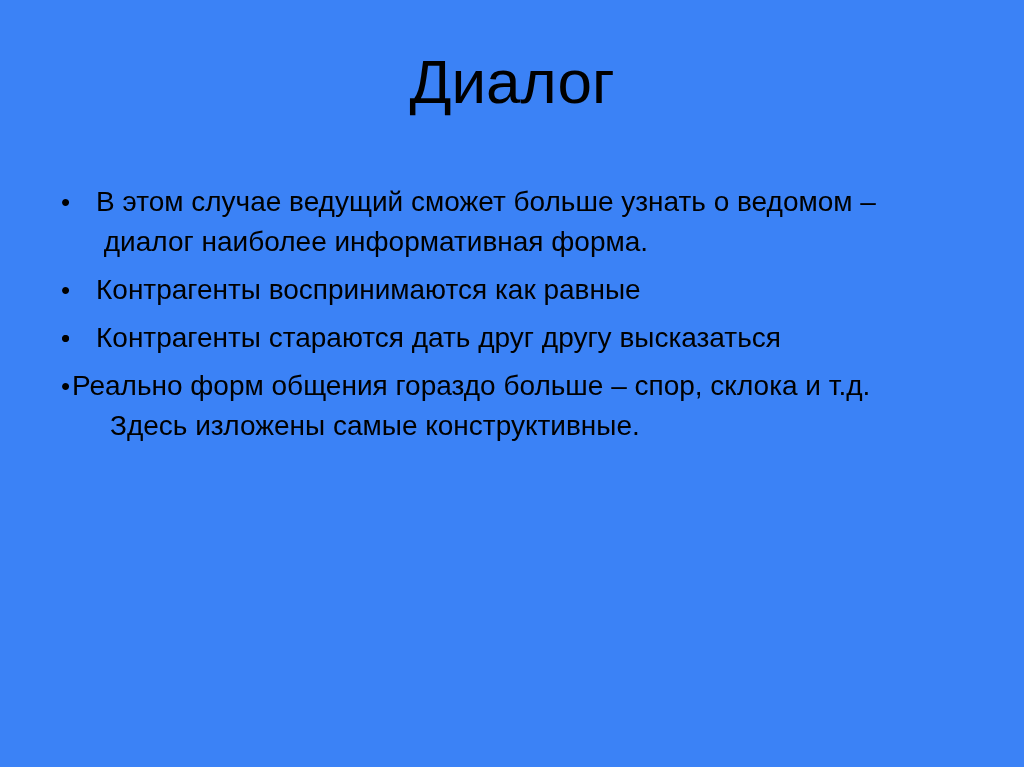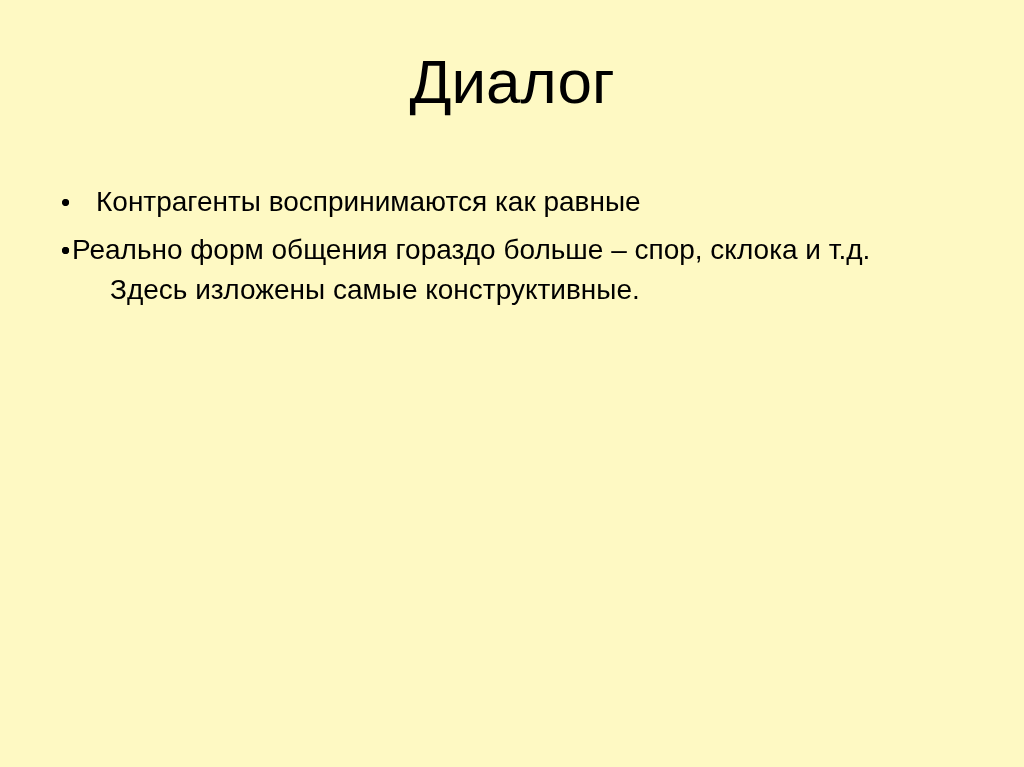--- a/index.html
+++ b/index.html
@@ -4,21 +4,21 @@
 <style>
   html, body {
     margin: 0;
     padding: 0;
     background: #ffffff;
   }
   .slide {
     position: relative;
     width: 1024px;
     height: 767px;
-    background: #fef9c3;
+    background: #3b82f6;
     color: #000000;
     font-family: "Liberation Sans", "DejaVu Sans", sans-serif;
     overflow: hidden;
     box-sizing: border-box;
   }
   .slide-title {
     margin: 0;
     padding-top: 44px;
     text-align: center;
     font-size: 62px;
@@ -62,30 +62,32 @@
 
 <div class="slide">
 
   <h1 class="slide-title">Диалог</h1>
 
   <div class="content">
 
     <ul class="bullet-list">
       <li>
         <span class="bullet-glyph">•</span>
+        <span>В этом случае ведущий сможет больше узнать о ведомом –&nbsp;диалог наиболее информативная форма.</span>
       </li>
       <li>
         <span class="bullet-glyph">•</span>
         <span>Контрагенты воспринимаются как равные</span>
       </li>
       <li>
         <span class="bullet-glyph">•</span>
       </li>
       <li>
         <span class="bullet-glyph">•</span>
+        <span>Контрагенты стараются дать друг другу высказаться</span>
       </li>
       <li>
         <span class="bullet-glyph">•</span>
       </li>
     </ul>
 
     <p class="closing-paragraph">Реально форм общения гораздо больше – спор, склока и т.д. Здесь изложены самые конструктивные.</p>
 
   </div>
 

